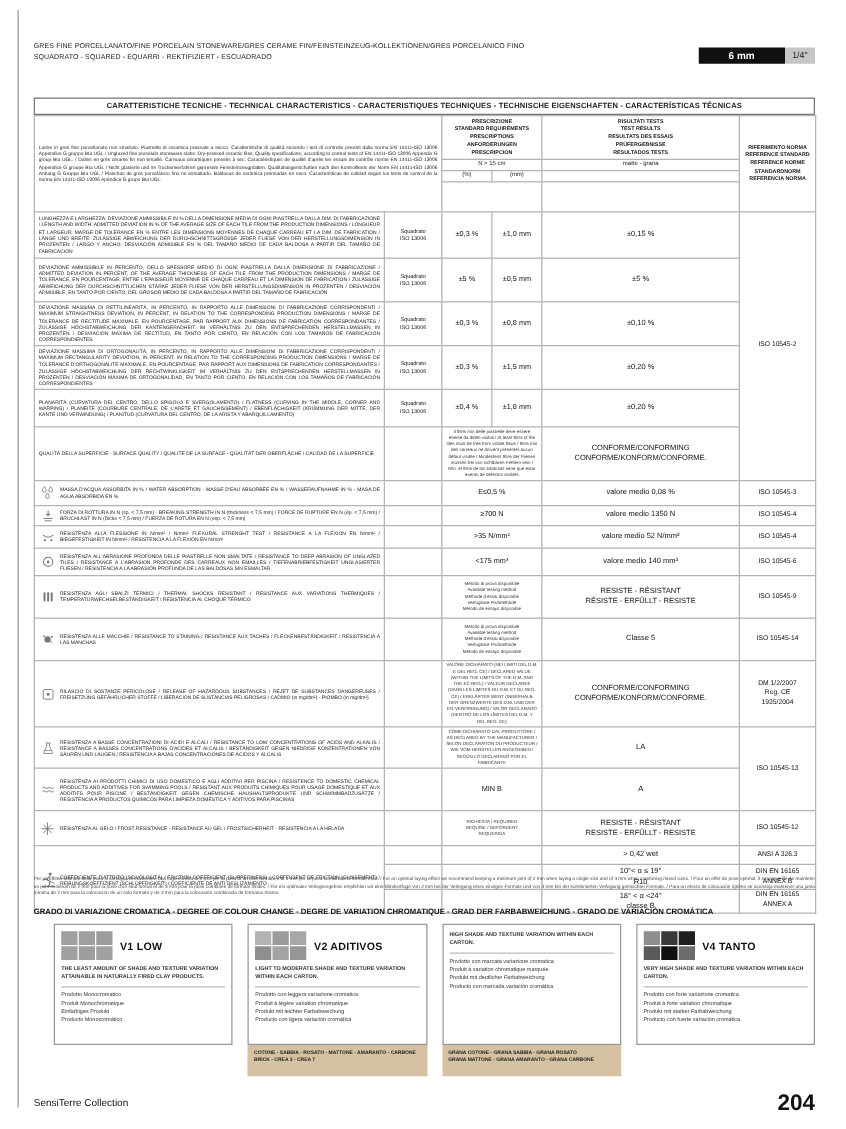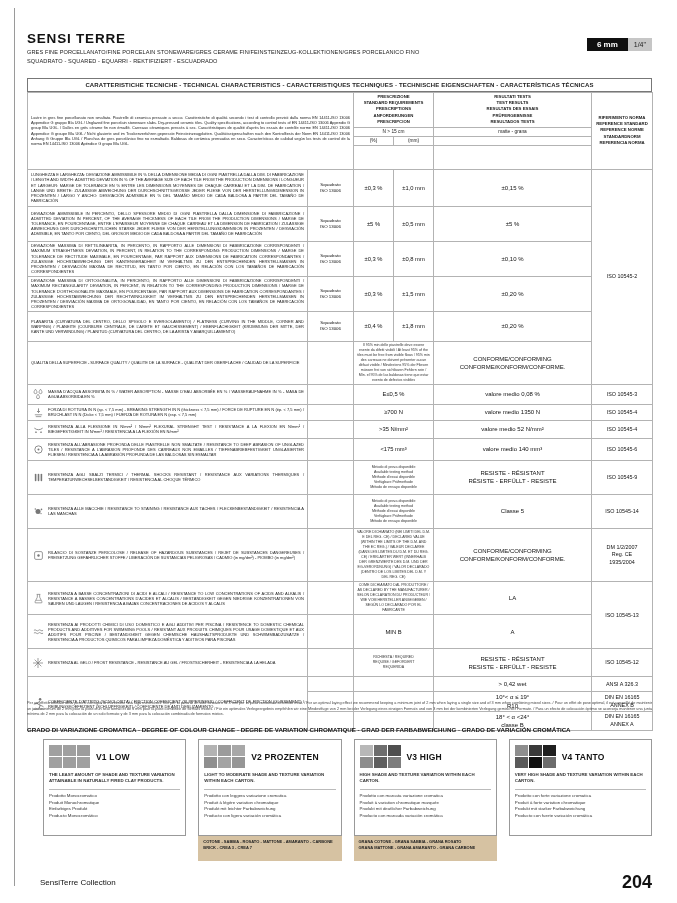--- a/index.html
+++ b/index.html
@@ -5,21 +5,21 @@
   * { margin:0; padding:0; box-sizing:border-box; }
   html,body { width:677px; height:903px; }
   body { background:#ffffff; font-family:"Liberation Sans", sans-serif; color:#1a1a1a; }
   .page { position:relative; width:677px; height:903px; background:#ffffff; overflow:hidden; }
   .left-rule { position:absolute; left:14px; top:8px; width:1px; height:878px; background:#9a9a9a; }
 
   .hdr { position:absolute; left:27px; top:31px; width:520px; }
   .hdr-title { font-size:13.5px; font-weight:bold; letter-spacing:0.8px; color:#111; }
   .hdr-sub { font-size:5.6px; color:#222; margin-top:3px; letter-spacing:0.1px; }
   .badge { position:absolute; right:25px; top:38px; display:flex; height:13px; }
-  .badge-mm { background:#101010; color:#fff; font-size:8px; font-weight:bold; padding:0 10px; display:flex; align-items:center; }
+  .badge-mm { background:#101010; color:#fff; font-size:8px; font-weight:bold; padding:0 24px; display:flex; align-items:center; }
   .badge-inch { background:#c6c6c6; color:#222; font-size:7px; padding:0 6px; display:flex; align-items:center; }
 
   .tech { position:absolute; left:27px; top:78px; width:625px; }
   .tech-title { border:1px solid #777; text-align:center; font-size:6px; font-weight:bold; padding:3px 0 2.5px; color:#222; letter-spacing:0.15px; }
   table.t { width:625px; border-collapse:collapse; table-layout:fixed; border:1px solid #888; }
   .t td { border:1px solid #b3b3b3; vertical-align:middle; padding:1px 3px; overflow:hidden; }
   .pre { white-space:pre-line; }
   .intro { font-size:3.9px; line-height:1.32; color:#222; text-align:justify; vertical-align:top; padding:4px 5px; }
   .hcell { font-size:4.3px; font-weight:bold; text-align:center; line-height:1.5; vertical-align:middle; }
   .subh { font-size:4.8px; text-align:center; color:#222; }
@@ -46,32 +46,31 @@
   .card { border:1px solid #999; background:#fff; height:97px; padding:5px 5px 4px; }
   .card-top { display:flex; align-items:center; gap:6px; margin-bottom:4px; }
   .grid { display:grid; grid-template-columns:repeat(3,13px); grid-auto-rows:11px; gap:1px; }
   .sw { width:13px; height:11px; display:block; background:#999; }
   .vlabel { font-size:8.5px; font-weight:bold; color:#111; letter-spacing:0.2px; }
   .card-desc { font-size:4.4px; font-weight:bold; line-height:1.35; color:#333; min-height:13px; }
   .card-div { border-top:1px solid #bbb; margin:4px 0 3px; }
   .card-trans { font-size:4.4px; line-height:1.5; color:#333; }
   .tanbar { padding:3px 5px; font-size:4px; font-weight:bold; color:#222; line-height:1.6; height:25px; }
 
-  .foot-left { position:absolute; left:27px; bottom:16px; font-size:8px; color:#111;margin-left:13px; }
+  .foot-left { position:absolute; left:27px; bottom:16px; font-size:8px; color:#111; }
   .foot-num { position:absolute; right:25px; bottom:10px; font-size:18px; font-weight:bold; color:#111; }
   svg.ic { display:inline-block; vertical-align:middle; }
 </style>
 </head>
 <body>
 
 <div class="page">
   <div class="left-rule"></div>
 
   <div class="hdr">
-    <div class="hdr-title">SENSI TERRE</div>
     <div class="hdr-sub">GRES FINE PORCELLANATO/FINE PORCELAIN STONEWARE/GRES CERAME FIN/FEINSTEINZEUG-KOLLEKTIONEN/GRES PORCELANICO FINO</div>
     <div class="hdr-sub">SQUADRATO - SQUARED - EQUARRI - REKTIFIZIERT - ESCUADRADO</div>
   </div>
   <div class="badge">
     <div class="badge-mm">6 mm</div>
     <div class="badge-inch">1/4"</div>
   </div>
 
   <div class="tech">
     <div class="tech-title">CARATTERISTICHE TECNICHE - TECHNICAL CHARACTERISTICS - CARACTERISTIQUES TECHNIQUES - TECHNISCHE EIGENSCHAFTEN - CARACTERÍSTICAS TÉCNICAS</div>
@@ -426,46 +425,35 @@
         <div class="card">
           <div class="card-top">
             <div class="grid">
               <span class="sw" style="background: rgb(179, 179, 179);"></span>
               <span class="sw" style="background: rgb(155, 155, 155);"></span>
               <span class="sw" style="background: rgb(168, 168, 168);"></span>
               <span class="sw" style="background: rgb(143, 143, 143);"></span>
               <span class="sw" style="background: rgb(163, 163, 163);"></span>
               <span class="sw" style="background: rgb(150, 150, 150);"></span>
             </div>
-            <div class="vlabel">V2 PROZENTEN</div>
+            <div class="vlabel">V2 ADITIVOS</div>
           </div>
           <div class="card-desc">LIGHT TO MODERATE SHADE AND TEXTURE VARIATION WITHIN EACH CARTON.</div>
           <div class="card-div"></div>
           <div class="card-trans pre">Prodotto con leggera variazione cromatica
 Produit à légère variation chromatique
 Produkt mit leichter Farbabweichung
 Producto con ligera variación cromática</div>
         </div>
         <div class="tanbar pre" style="background: rgb(214, 194, 162);">COTONE - SABBIA - ROSATO - MATTONE - AMARANTO - CARBONE
 BRICK - CREA 3 - CREA 7</div>
       </div>
 
       <div class="card-col">
         <div class="card">
-          <div class="card-top">
-            <div class="grid">
-              <span class="sw" style="background: rgb(184, 184, 184);"></span>
-              <span class="sw" style="background: rgb(110, 110, 110);"></span>
-              <span class="sw" style="background: rgb(79, 79, 79);"></span>
-              <span class="sw" style="background: rgb(141, 141, 141);"></span>
-              <span class="sw" style="background: rgb(95, 95, 95);"></span>
-              <span class="sw" style="background: rgb(125, 125, 125);"></span>
-            </div>
-            <div class="vlabel">V3 HIGH</div>
-          </div>
           <div class="card-desc">HIGH SHADE AND TEXTURE VARIATION WITHIN EACH CARTON.</div>
           <div class="card-div"></div>
           <div class="card-trans pre">Prodotto con marcata variazione cromatica
 Produit à variation chromatique marquée
 Produkt mit deutlicher Farbabweichung
 Producto con marcada variación cromática</div>
         </div>
         <div class="tanbar pre" style="background: rgb(214, 194, 162);">GRANA COTONE - GRANA SABBIA - GRANA ROSATO
 GRANA MATTONE - GRANA AMARANTO - GRANA CARBONE</div>
       </div>

